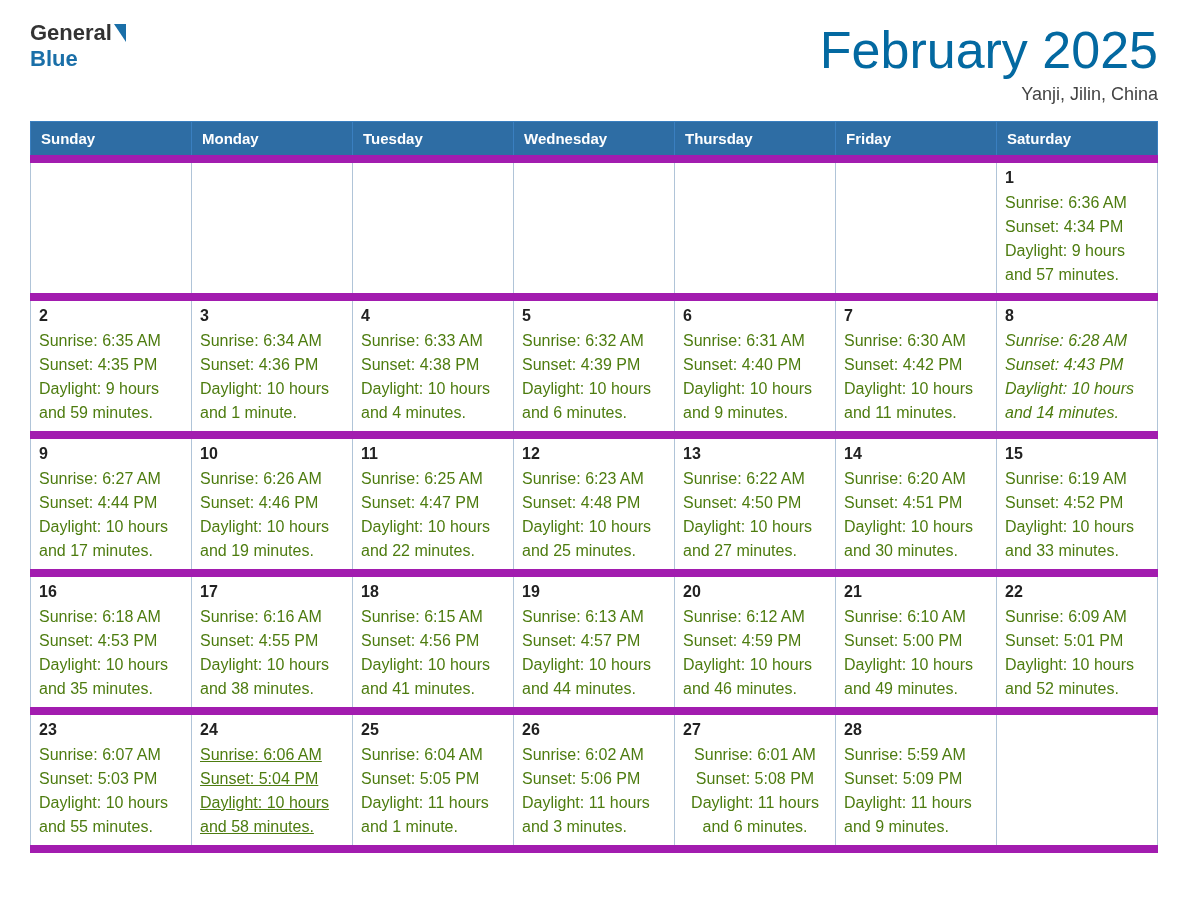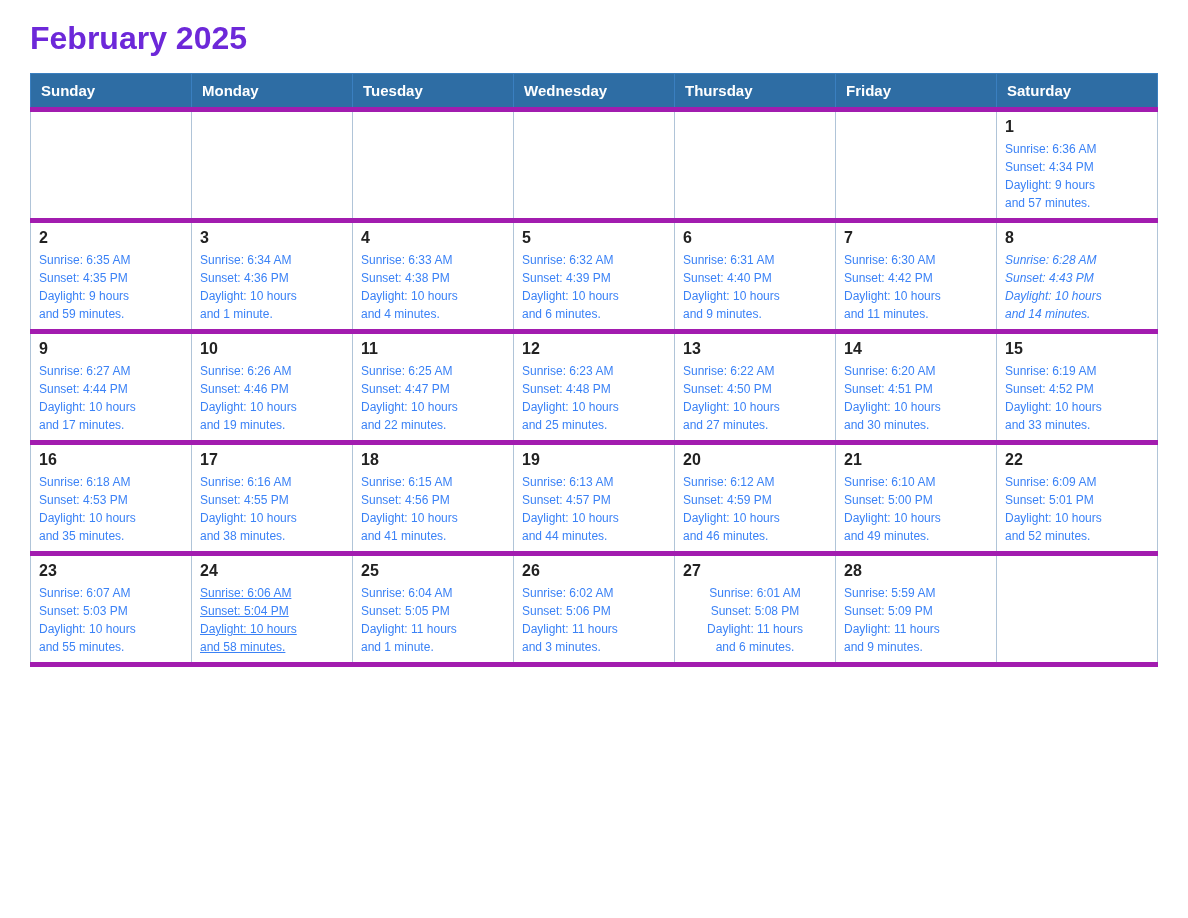--- a/index.html
+++ b/index.html
@@ -35,23 +35,23 @@
       border-left: 12px solid transparent;
       border-right: 0px solid transparent;
       border-top: 18px solid #1a6fa8;
       display: inline-block;
       margin-left: 2px;
       margin-right: 2px;
     }
     .logo-blue { color: #1a6fa8; font-size: 22px; font-weight: bold; }
     .title-block { text-align: right; }
     .month-title {
-      font-size: 32px;
-      font-weight: bold;
-      color: #6d28d9;
+      font-size: 52px;
+      font-weight: normal;
+      color: #0369a1;
     }
     .subtitle {
       font-size: 18px;
       color: #444;
       margin-top: 4px;
     }
     .calendar {
       width: 100%;
       border-collapse: collapse;
       border: 1px solid #5a7fa8;
@@ -69,47 +69,55 @@
       vertical-align: top;
       padding: 6px 8px;
       border: 1px solid #b0c4d8;
       width: 14.28%;
       min-height: 100px;
       font-size: 12px;
       color: #333;
       background: #fff;
     }
     .calendar tr {
-      border-bottom: 5px solid #a21caf;
+      border-bottom: 8px solid #a21caf;
     }
     .day-number {
       font-size: 16px;
       font-weight: bold;
       color: #222;
       display: block;
       margin-bottom: 4px;
     }
     .day-info {
-      font-size: 12px;
-      color: #3b82f6;
+      font-size: 16px;
+      color: #4d7c0f;
       line-height: 1.5;
     }
     .empty-cell {
       background: #f9f9f9;
     }
     .row-top td {
       border-top: 2px solid #5a7fa8;
     }
   </style>
 </head>
 <body>
 
 <div class="header">
+  <div class="logo">
+    <div class="logo-text">
+      <span class="logo-general">General</span>
+      <span class="logo-triangle"></span>
+    </div>
+    <span class="logo-blue">Blue</span>
+  </div>
   <div class="title-block">
     <div class="month-title">February 2025</div>
+    <div class="subtitle">Yanji, Jilin, China</div>
   </div>
 </div>
 
 <table class="calendar">
   <thead>
     <tr>
     <th>Sunday</th>
         <th>Monday</th>
         <th>Tuesday</th>
         <th>Wednesday</th>

